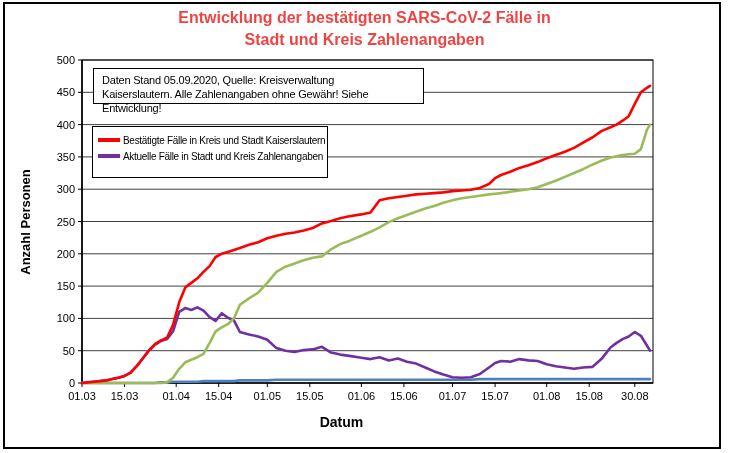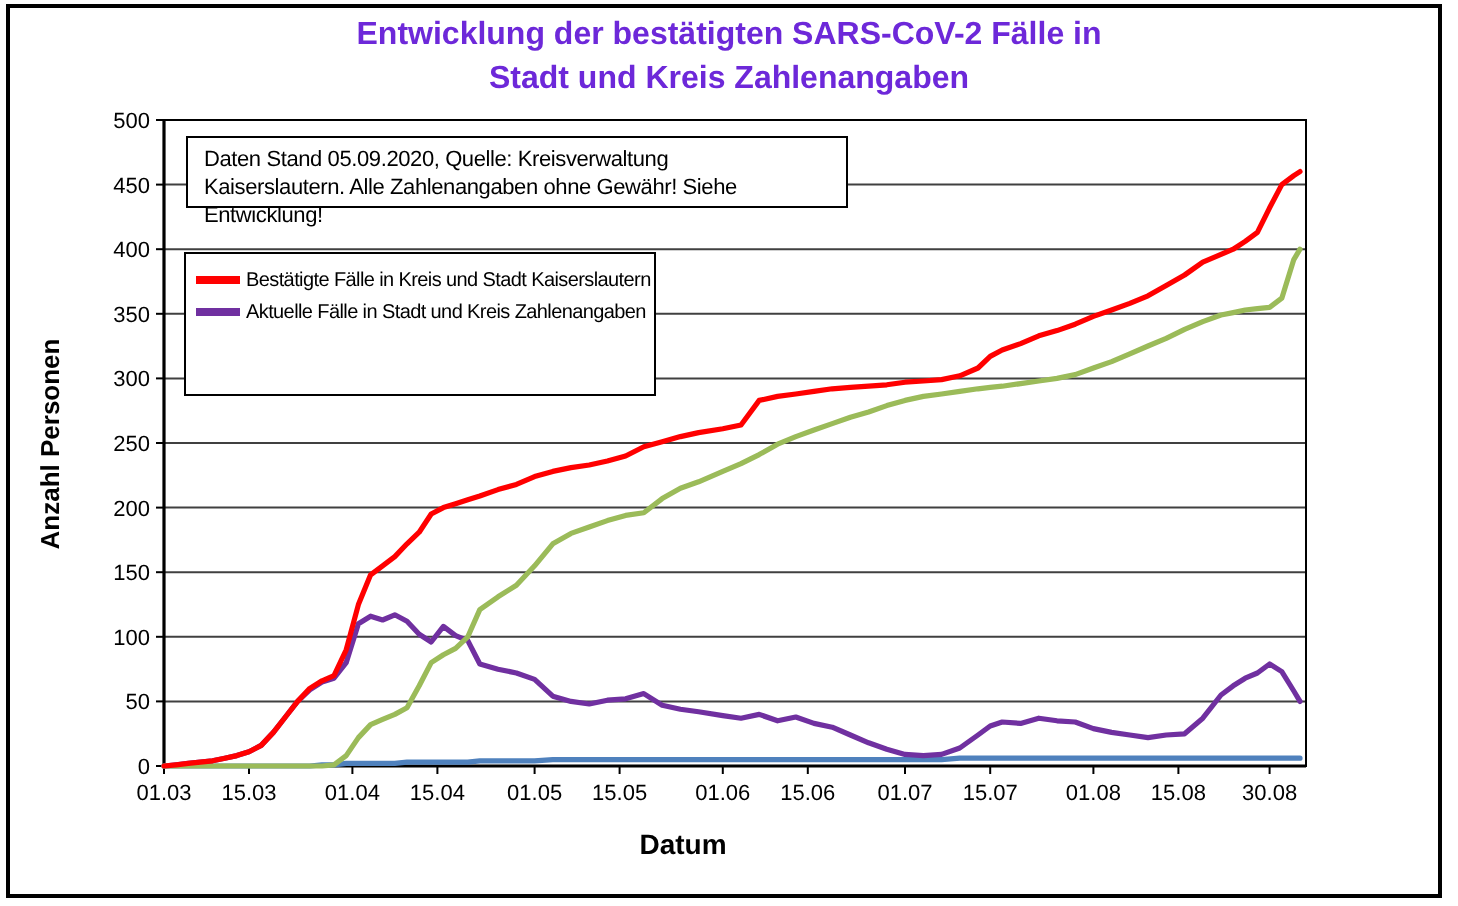--- a/index.html
+++ b/index.html
@@ -6,30 +6,30 @@
   body {
     width:729px; height:453px; position:relative; overflow:hidden;
     background:#ffffff; font-family:"Liberation Sans", sans-serif; color:#000;
   }
   .frame {
     position:absolute; left:3px; top:2px; width:714px; height:443px;
     border:2px solid #000; background:#fff;
   }
   .title {
     position:absolute; left:0; top:7px; width:729px; text-align:center;
-    font-size:16px; font-weight:bold; line-height:22px; color:#6d28d9;
+    font-size:16px; font-weight:bold; line-height:22px; color:#ef4444;
   }
   .note {
     position:absolute; left:93px; top:68px; width:331px; height:36px;
     border:1px solid #000; background:#fff; box-sizing:border-box;
     font-size:11px; letter-spacing:-0.2px; line-height:14px; padding:4px 0 0 8px;
     z-index:3;
   }
   .legend {
-    position:absolute; left:92px; top:126px; width:236px; height:72px;
+    position:absolute; left:92px; top:126px; width:236px; height:52px;
     border:1px solid #000; background:#fff; box-sizing:border-box;
     padding-top:5px; z-index:3;
   }
   .lrow { display:flex; align-items:center; height:16px; padding-left:5px; }
   .swatch { flex:0 0 22px; width:22px; height:3.5px; margin-right:3px; }
   .llabel { font-size:10px; letter-spacing:-0.3px; white-space:nowrap; }
   .ytitle {
     position:absolute; left:25px; top:222px;
     transform:translate(-50%,-50%) rotate(-90deg);
     font-size:13px; font-weight:bold; white-space:nowrap;

